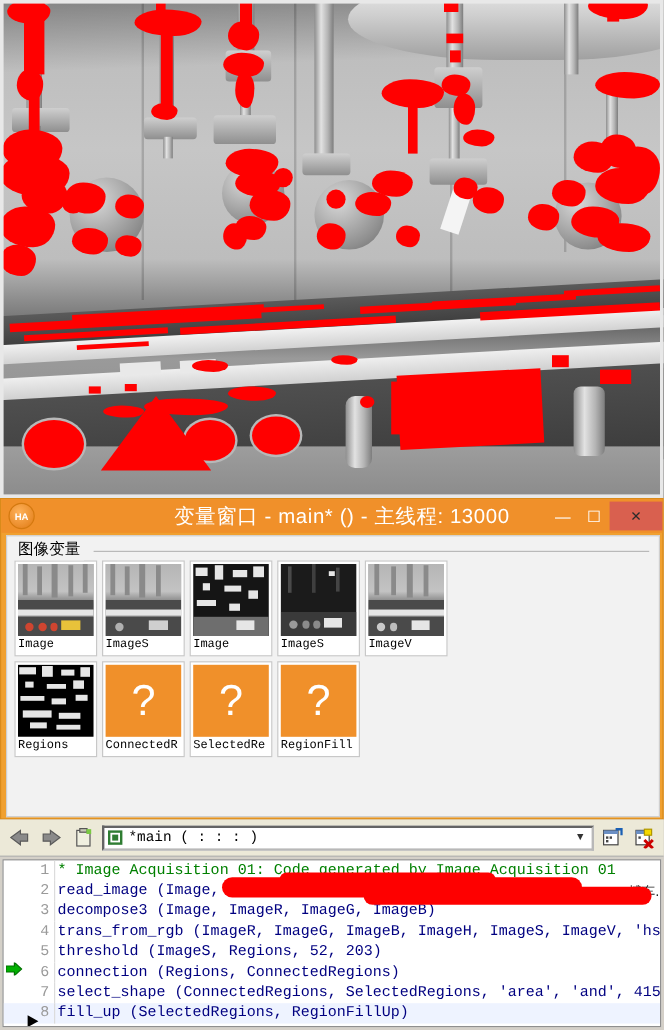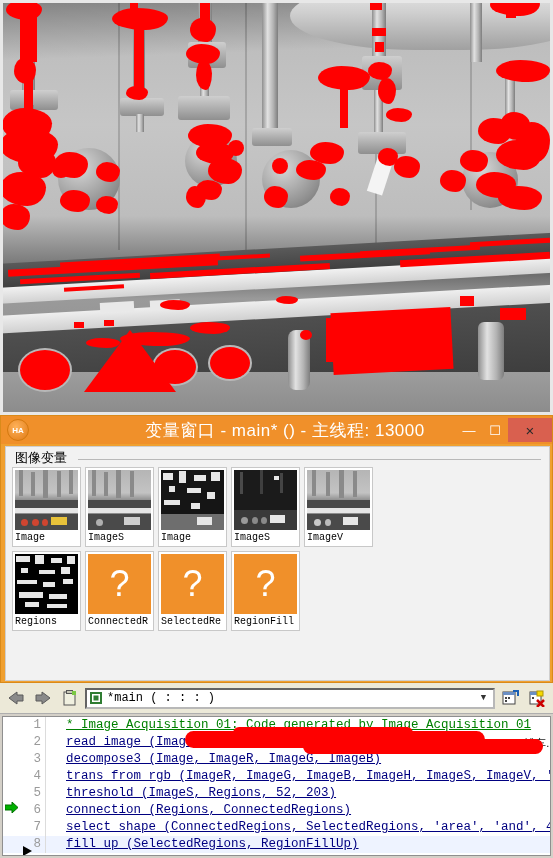--- a/index.html
+++ b/index.html
@@ -90,21 +90,21 @@
      border-bottom:1px solid #aeaeae;}
   .tbtn{width:24px;height:22px;display:flex;align-items:center;justify-content:center;}
   .combo{flex:1;height:21px;background:#fff;border:2px inset #b8b8b8;display:flex;align-items:center;gap:4px;padding:0 2px;
      font-family:"Liberation Mono",monospace;font-size:12px;color:#000;box-sizing:border-box;}
   .combo .txt{flex:1;white-space:nowrap;overflow:hidden;}
   .combo .arrow{width:15px;text-align:center;font-size:9px;color:#333;}
   .codearea{position:absolute;left:2px;top:33px;right:2px;bottom:2px;background:#fff;border:1px solid #8f8f8f;overflow:hidden;}
   .codeline{display:flex;height:17px;line-height:17px;font-family:"Liberation Mono",monospace;font-size:12.5px;white-space:nowrap;}
   .mark{width:18px;text-align:center;color:#00a000;font-size:12px;}
   .lnum{width:20px;text-align:right;color:#9a9a9a;padding-right:4px;}
-  .ctext{padding-left:20px;color:#000080;overflow:hidden;border-left:1px solid #dcdcdc;flex:1;text-decoration:underline;}
+  .ctext{padding-left:2px;color:#000080;overflow:hidden;border-left:1px solid #dcdcdc;flex:1;}
   .comment{color:#008000;}
   .hl{background:#eef3ff;}
   .redact{position:absolute;background:#fe0000;border-radius:14px;}
   .redact2{position:absolute;background:#fe0000;border-radius:12px;}
   .caret{position:absolute;left:20px;top:129px;width:0;height:0;border-left:9px solid #000;
      border-top:5px solid transparent;border-bottom:5px solid transparent;}
   .cjk{position:absolute;font-size:11px;color:#222;font-family:"DejaVu Sans",sans-serif;}
 </style>
 </head>
 <body>

